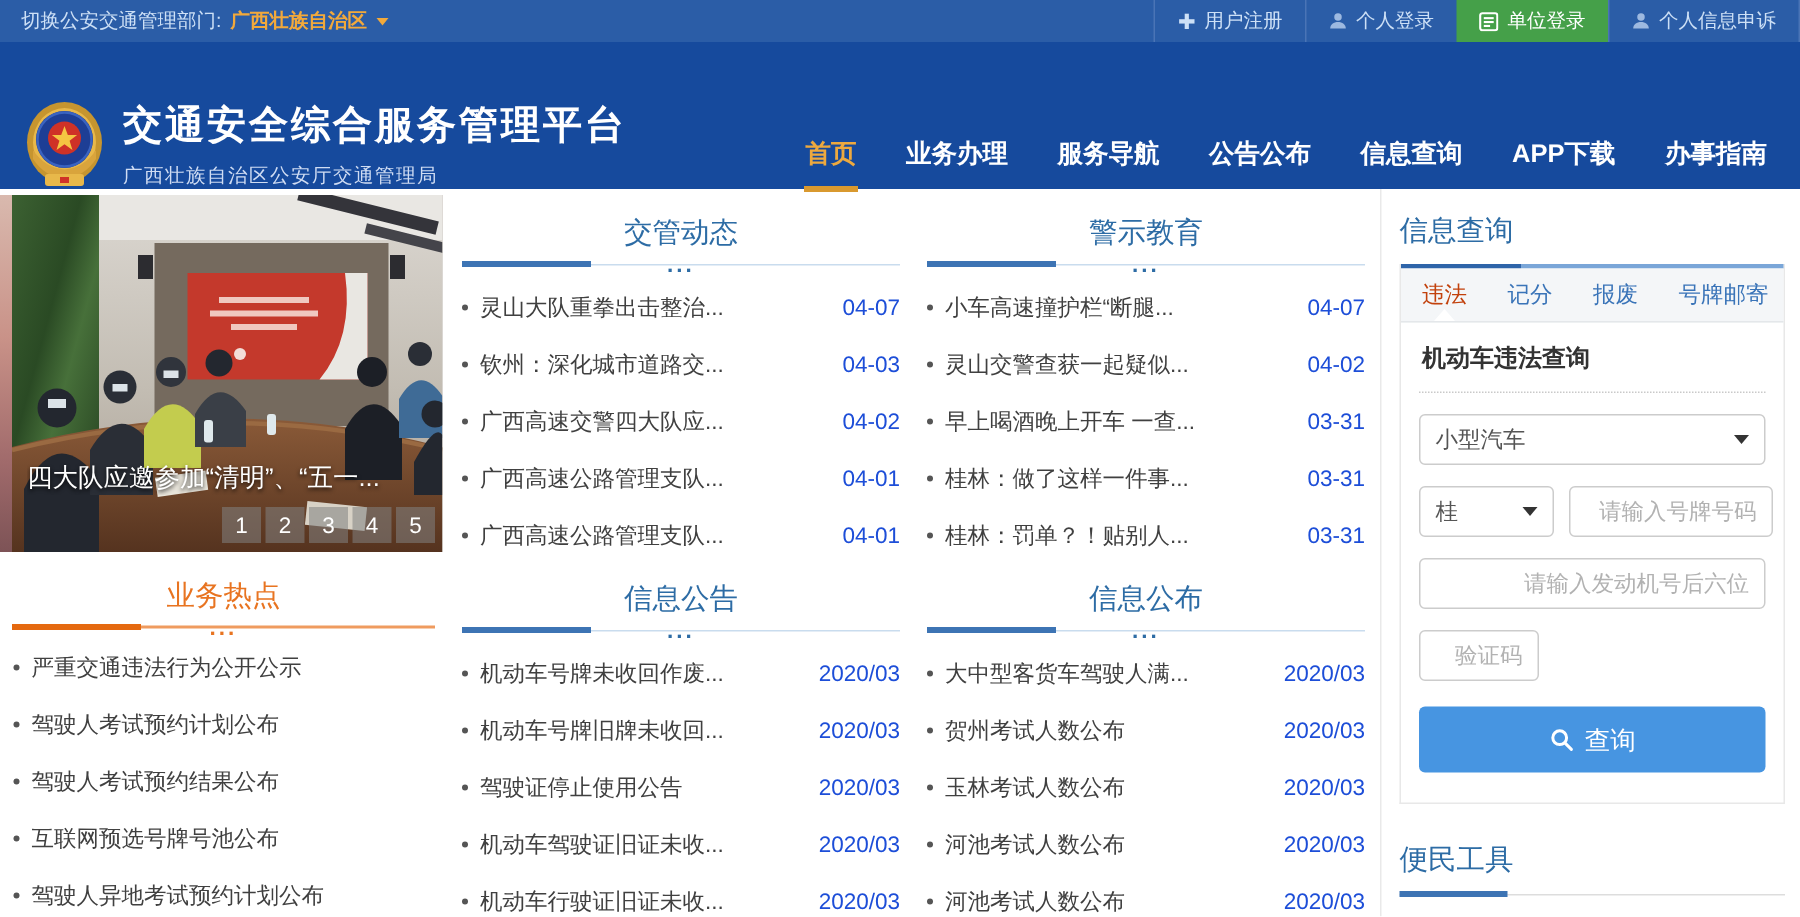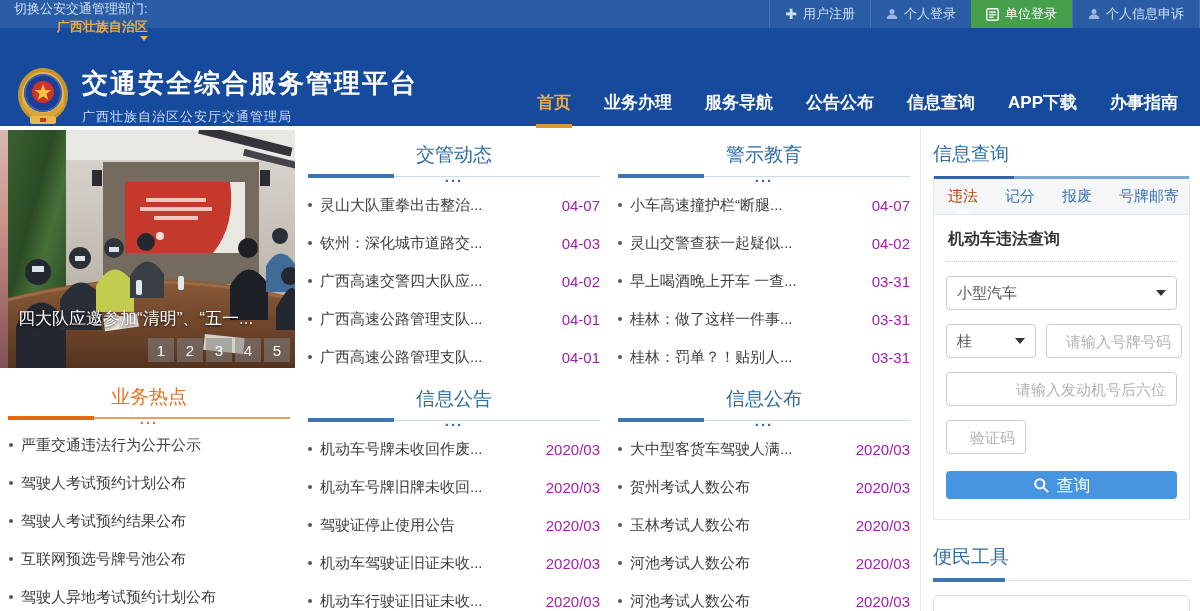--- a/index.html
+++ b/index.html
@@ -3,21 +3,21 @@
 <meta charset="utf-8">
 <style>
   * { margin:0; padding:0; box-sizing:border-box; }
   html,body { background:#ffffff; }
   .page { position:relative; width:1200px; height:611px; overflow:hidden;
           font-family:"Liberation Sans","DejaVu Sans",sans-serif; background:#fff; }
 
   
   .topbar { height:28px; background:#2b5da7; display:flex; align-items:stretch;
             color:#cde0f6; font-size:13px; }
-  .topbar-left { display:flex; align-items:flex-end; padding-left:14px; cursor:pointer;flex-direction:column; }
+  .topbar-left { display:flex; align-items:center; padding-left:14px; cursor:pointer; }
   .region { color:#f2a93b; font-weight:bold; margin-left:6px; }
   .caret-down { width:0; height:0; border-left:4px solid transparent;
                 border-right:4px solid transparent; border-top:5px solid #f2a93b; margin-left:6px; }
   .topbar-right { margin-left:auto; display:flex; align-items:stretch; }
   .top-link { display:flex; align-items:center; gap:6px; padding:0 15px;
               border-left:1px solid #4a74b6; color:#cde0f6; cursor:pointer; }
   .top-link:last-child { border-right:1px solid #4a74b6; }
   .top-link.green { background:#45a049; color:#fff; border-left:none; }
   .plus-glyph { font-weight:bold; font-size:14px; line-height:1; }
 
@@ -61,21 +61,21 @@
   .sec-rule .seg { position:absolute; left:0; bottom:0; width:86px; height:4px; background:#3d74b4; }
   .sec-head.row2 { margin-top:10px; }
   .orange .sec-title, .orange .sec-more { color:#e87421; }
   .orange-rule::before { background:#ef9b5f; height:2px; }
   .orange-rule .seg { background:#e5690f; }
 
   .news-list { margin-top:8px; }
   .news-item { display:flex; align-items:center; height:38px; font-size:15px; color:#404040; cursor:pointer; }
   .bullet { width:4px; height:4px; border-radius:50%; background:#555; margin-right:8px; flex:none; }
   .news-text { flex:1; white-space:nowrap; overflow:hidden; }
-  .news-date { color:#a21caf; margin-left:8px; flex:none; }
+  .news-date { color:#1d4ed8; margin-left:8px; flex:none; }
   .hot-list { margin-top:6px; margin-left:1px; }
   .hot-list .news-item { height:38px; }
 
   
   .qp-title-row { display:flex; align-items:center; height:24px; margin-top:16px; }
   .tabbox { margin-top:10px; border:1px solid #e8e8e8; border-top:none; padding-bottom:20px; }
   .tab-toprule { height:3px; display:flex; }
   .tab-toprule .dark { width:80px; background:#2e64a9; }
   .tab-toprule .light { flex:1; background:#7aa6d8; }
   .tabs { position:relative; background:#f4f6f8; border-bottom:1px solid #e4e7ea;
@@ -93,21 +93,21 @@
                font-size:15px; margin-top:14px; cursor:pointer; }
   .sel-caret { margin-left:auto; width:0; height:0; border-left:5px solid transparent;
                border-right:5px solid transparent; border-top:6px solid #333; }
   .form-row { display:flex; gap:10px; margin-top:14px; }
   .selectbox.prefix { width:90px; margin-top:0; flex:none; }
   input.control { padding:0 10px; font-size:15px; color:#555; outline:none; display:block;text-align:right; }
   input.control::placeholder { color:#b2b2b2; }
   .plate-input { width:136px; }
   .engine-input { width:100%; margin-top:14px; }
   .captcha-input { width:80px; margin-top:14px; }
-  .submit-btn { margin-top:17px; width:100%; height:28px; background:#4795e1; border:none;
+  .submit-btn { margin-top:17px; width:100%; height:44px; background:#4795e1; border:none;
                 border-radius:4px; color:#fff; font-size:17px; display:flex; gap:8px;
                 align-items:center; justify-content:center; cursor:pointer;
                 font-family:inherit; }
 
   
   .tools { margin-top:25px; }
   .tools-rule { position:relative; height:4px; margin-top:9px; }
   .tools-rule::before { content:""; position:absolute; left:0; right:0; bottom:1px; height:1px; background:#dddddd; }
   .tools-rule .seg { position:absolute; left:0; bottom:0; width:72px; height:4px; background:#3d74b4; }
   .tool-box { margin-top:13px; border:1px solid #dcdcdc; border-radius:6px; height:44px;

